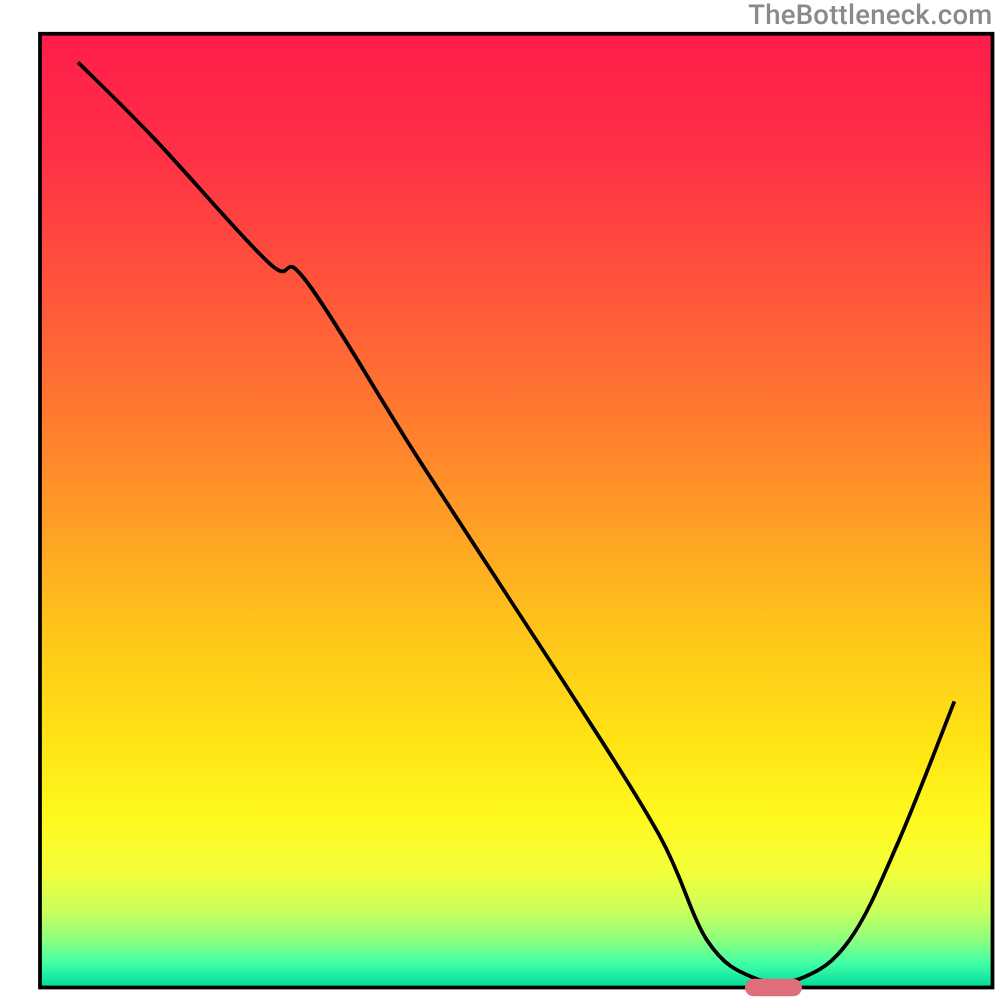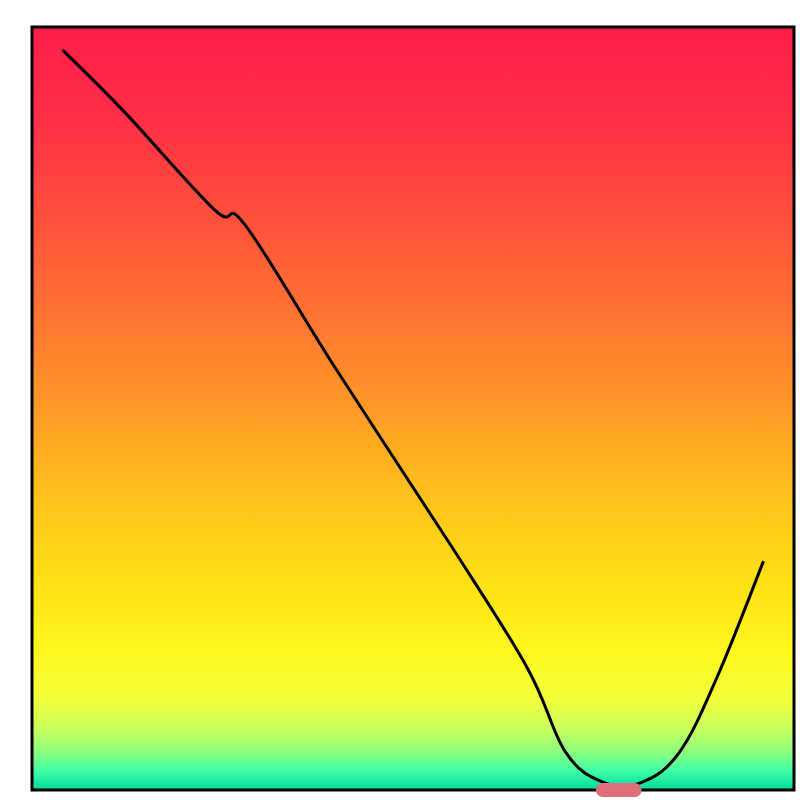--- a/index.html
+++ b/index.html
@@ -26,20 +26,21 @@
     letter-spacing: 0.2px;
   }
   svg {
     display: block;
   }
 </style>
 </head>
 <body>
 
 <div class="chart-wrap">
+  <div class="watermark">TheBottleneck.com</div>
 
   <svg id="chart-svg" viewBox="0 0 800 800" width="800" height="800">
     <defs>
       <linearGradient id="plotGrad" x1="0" y1="0" x2="0" y2="1">
           <stop offset="0.0%" stop-color="#ff1d4a"></stop>
           <stop offset="12.0%" stop-color="#ff2f46"></stop>
           <stop offset="25.0%" stop-color="#ff503c"></stop>
           <stop offset="38.0%" stop-color="#ff7431"></stop>
           <stop offset="50.0%" stop-color="#ff9a26"></stop>
           <stop offset="62.0%" stop-color="#ffc31b"></stop>

